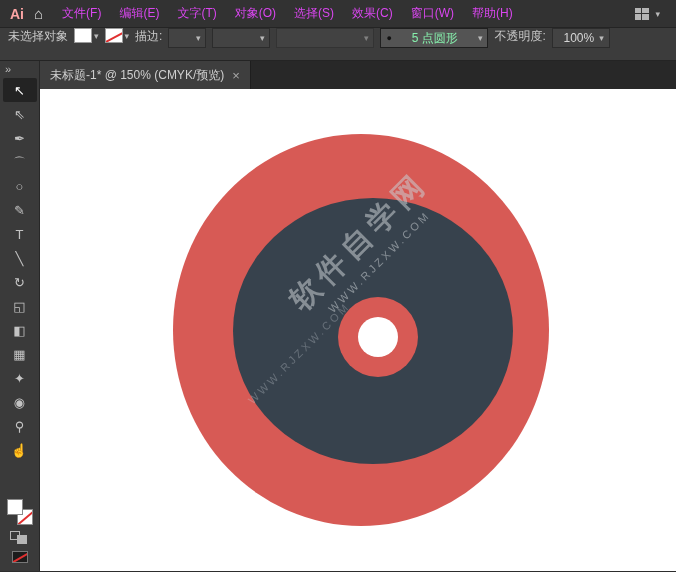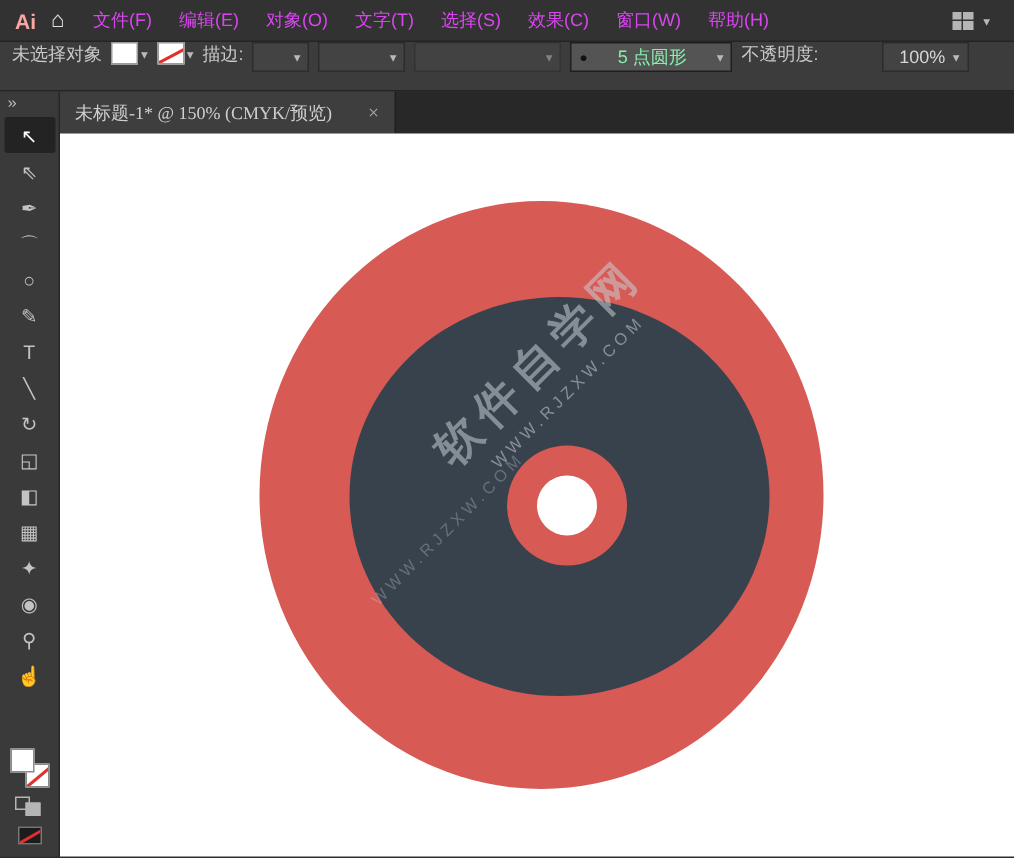--- a/index.html
+++ b/index.html
@@ -30,21 +30,21 @@
   .swatch.none::after{ content:""; position:absolute; left:-4px; top:6px; width:30px; height:2px;
                        background:#e03030; transform:rotate(-28deg); }
   .combo{ height:20px; background:#434343; border:1px solid #2c2c2c; display:flex;
           align-items:center; padding:0 5px; gap:5px; color:#d6d6d6; }
   .combo.small{ width:38px; justify-content:flex-end; }
   .combo.mid{ width:58px; justify-content:flex-end; }
   .combo.disabled{ width:98px; background:#474747; opacity:.55; justify-content:flex-end; }
   .combo.brush{ width:108px; background:#545454; border-color:#1f1f1f; }
   .combo.brush .bullet{ color:#111; font-size:9px; }
   .combo.brush .val{ flex:1; text-align:center; color:#86efac; }
-  .combo.opacity{ width:58px; justify-content:flex-end;margin-left:36px; }
+  .combo.opacity{ width:58px; justify-content:flex-end; }
 
   
   .workspace{ display:flex; height:510px; }
 
   .toolcol{ width:40px; background:#3a3a3a; border-right:1px solid #272727;
             display:flex; flex-direction:column; align-items:center; padding-bottom:8px; }
   .collapse{ align-self:flex-start; color:#bdbdbd; font-size:11px; padding:2px 0 3px 5px; }
   .tool{ width:34px; height:24px; display:flex; align-items:center; justify-content:center;
          color:#c3c3c3; font-size:13px; border-radius:2px; }
   .tool.selected{ background:#232323; color:#ffffff; }
@@ -60,22 +60,22 @@
   .draw-mode i{ position:absolute; width:10px; height:9px; border:1px solid #b5b5b5; background:#3a3a3a; }
   .draw-mode i:first-child{ left:0; top:0; }
   .draw-mode i:last-child{ left:7px; top:4px; background:#b5b5b5; }
   .none-swatch{ width:16px; height:12px; background:#1c1c1c; border:1px solid #777;
                 position:relative; overflow:hidden; margin-top:6px; }
   .none-swatch::after{ content:""; position:absolute; left:-3px; top:4px; width:24px; height:2px;
                        background:#e03030; transform:rotate(-30deg); }
 
   .docarea{ flex:1; display:flex; flex-direction:column; }
   .tabrow{ height:28px; background:#282828; display:flex; align-items:stretch; }
-  .doc-tab{ background:#3e3e3e; display:flex; align-items:center; gap:24px;
-            padding:0 10px; border-right:1px solid #1e1e1e; color:#cfcfcf; font-size:12px;font-family:Liberation Serif, serif; }
+  .doc-tab{ background:#3e3e3e; display:flex; align-items:center; gap:8px;
+            padding:0 10px; border-right:1px solid #1e1e1e; color:#cfcfcf; font-size:12px; }
   .tab-close{ color:#a8a8a8; font-size:13px; }
 
   
   .canvas{ flex:1; background:#ffffff; position:relative; overflow:hidden; }
   .circle{ position:absolute; border-radius:50%; }
   .c-outer{ left:133px; top:45px; width:376px; height:392px; }
   .c-inner{ left:193px; top:109px; width:280px; height:266px; }
   .c-hub{ left:298px; top:208px; width:80px; height:80px; }
   .c-hole{ left:318px; top:228px; width:40px; height:40px; }
   .watermark{ position:absolute; left:214px; top:130px; width:220px;
@@ -88,22 +88,22 @@
                color:rgba(200,205,210,0.32); font-size:11px; letter-spacing:3px; pointer-events:none; }
 </style>
 </head>
 <body>
 
 <div class="menubar">
   <span class="ai-logo">Ai</span>
   <span class="home-icon">⌂</span>
   <span class="menu-item">文件(F)</span>
   <span class="menu-item">编辑(E)</span>
+  <span class="menu-item">文字(T)</span>
   <span class="menu-item">对象(O)</span>
-  <span class="menu-item">文字(T)</span>
   <span class="menu-item">选择(S)</span>
   <span class="menu-item">效果(C)</span>
   <span class="menu-item">窗口(W)</span>
   <span class="menu-item">帮助(H)</span>
   <div class="menubar-right">
     <span class="ws-grid">
         <span></span>
         <span></span>
         <span></span>
         <span></span>

